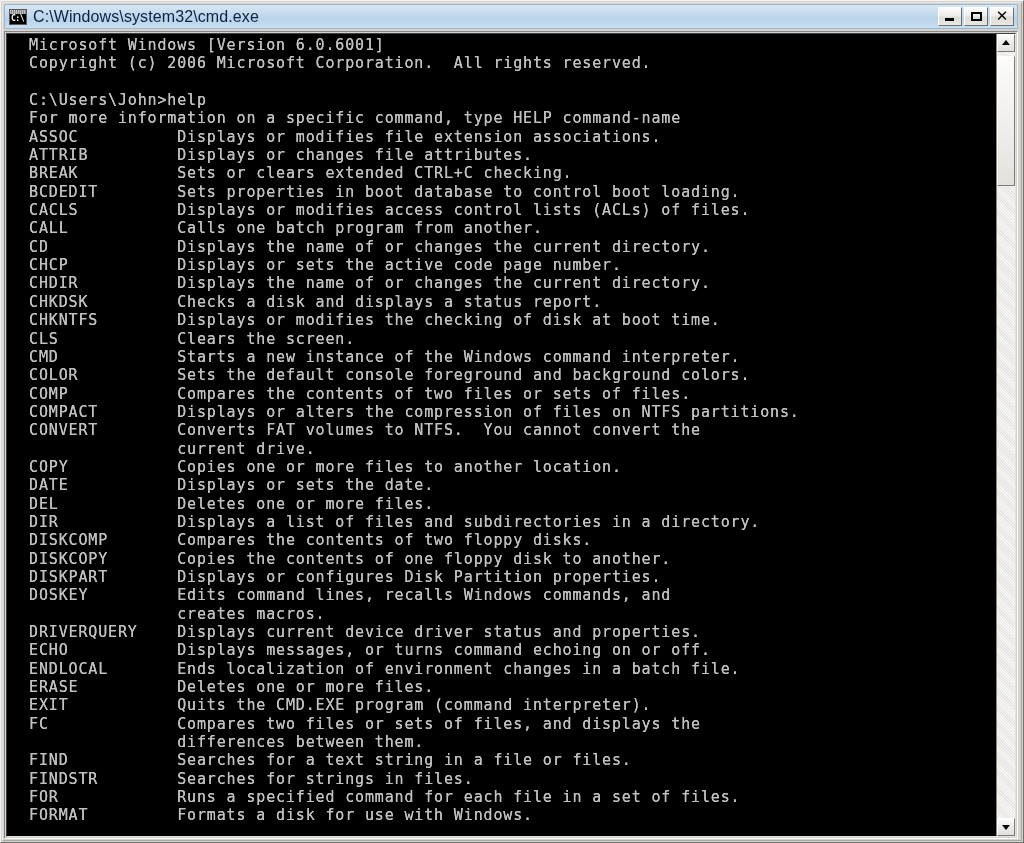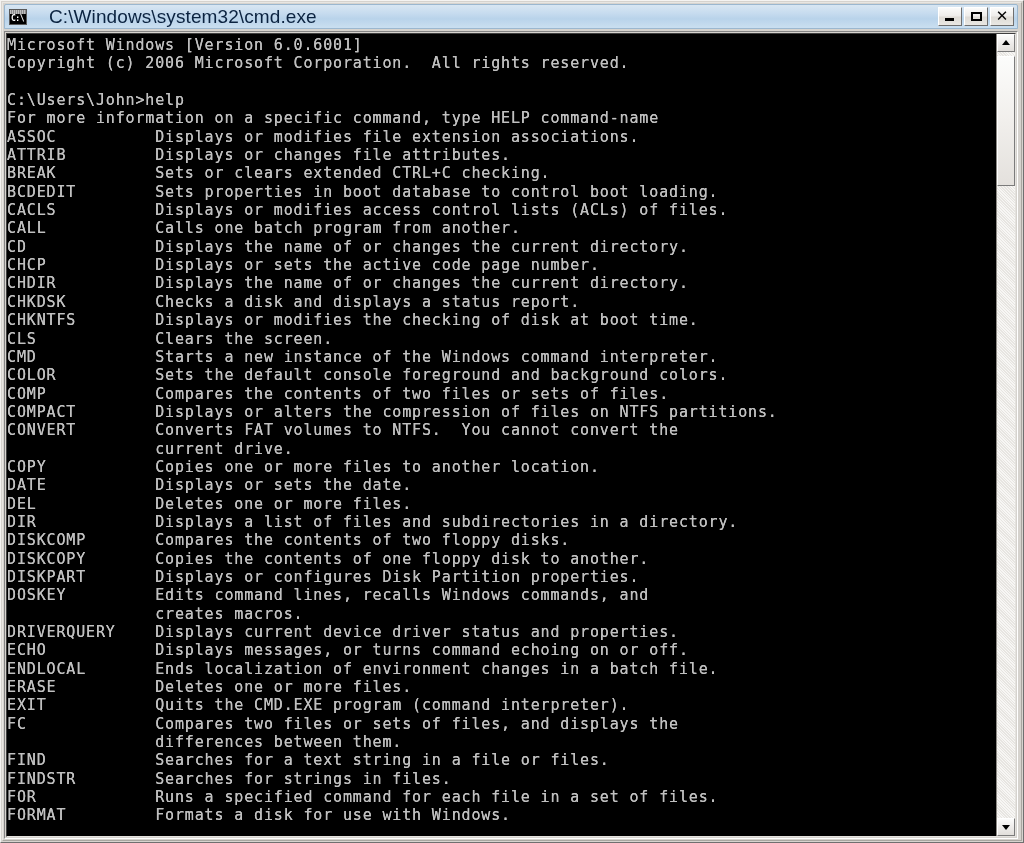--- a/index.html
+++ b/index.html
@@ -76,27 +76,26 @@
     left: 1px; top: 4px;
     right: 1px; bottom: 0;
     color: #ffffff;
     font-family: "DejaVu Sans Mono", monospace;
     font-size: 8px;
     line-height: 10px;
     font-weight: bold;
     letter-spacing: -0.5px;
   }
   .title-text {
-    font-size: 19px;
+    font-size: 16px;
     color: #0b2340;
     letter-spacing: 0.1px;
     white-space: nowrap;
     flex: 1 1 auto;
     overflow: hidden;
-    margin-left: 16px;
   }
   .title-buttons {
     flex: 0 0 auto;
     display: flex;
     gap: 2px;
     padding-right: 3px;
   }
   .tbtn {
     width: 24px;
     height: 19px;
@@ -158,21 +157,21 @@
     background: #000000;
   }
 
   .console {
     position: absolute;
     left: 0; top: 0;
     right: 19px;
     bottom: 0;
     background: #000000;
     overflow: hidden;
-    padding: 2px 0 0 0;
+    padding: 2px 0 0 22px;
     box-sizing: border-box;
   }
   .console pre {
     margin: 0;
     color: #c0c0c0;
     font-family: "DejaVu Sans Mono", "Liberation Mono", monospace;
     font-size: 15px;
     line-height: 18.35px;
     letter-spacing: 0.85px;
     white-space: pre;

